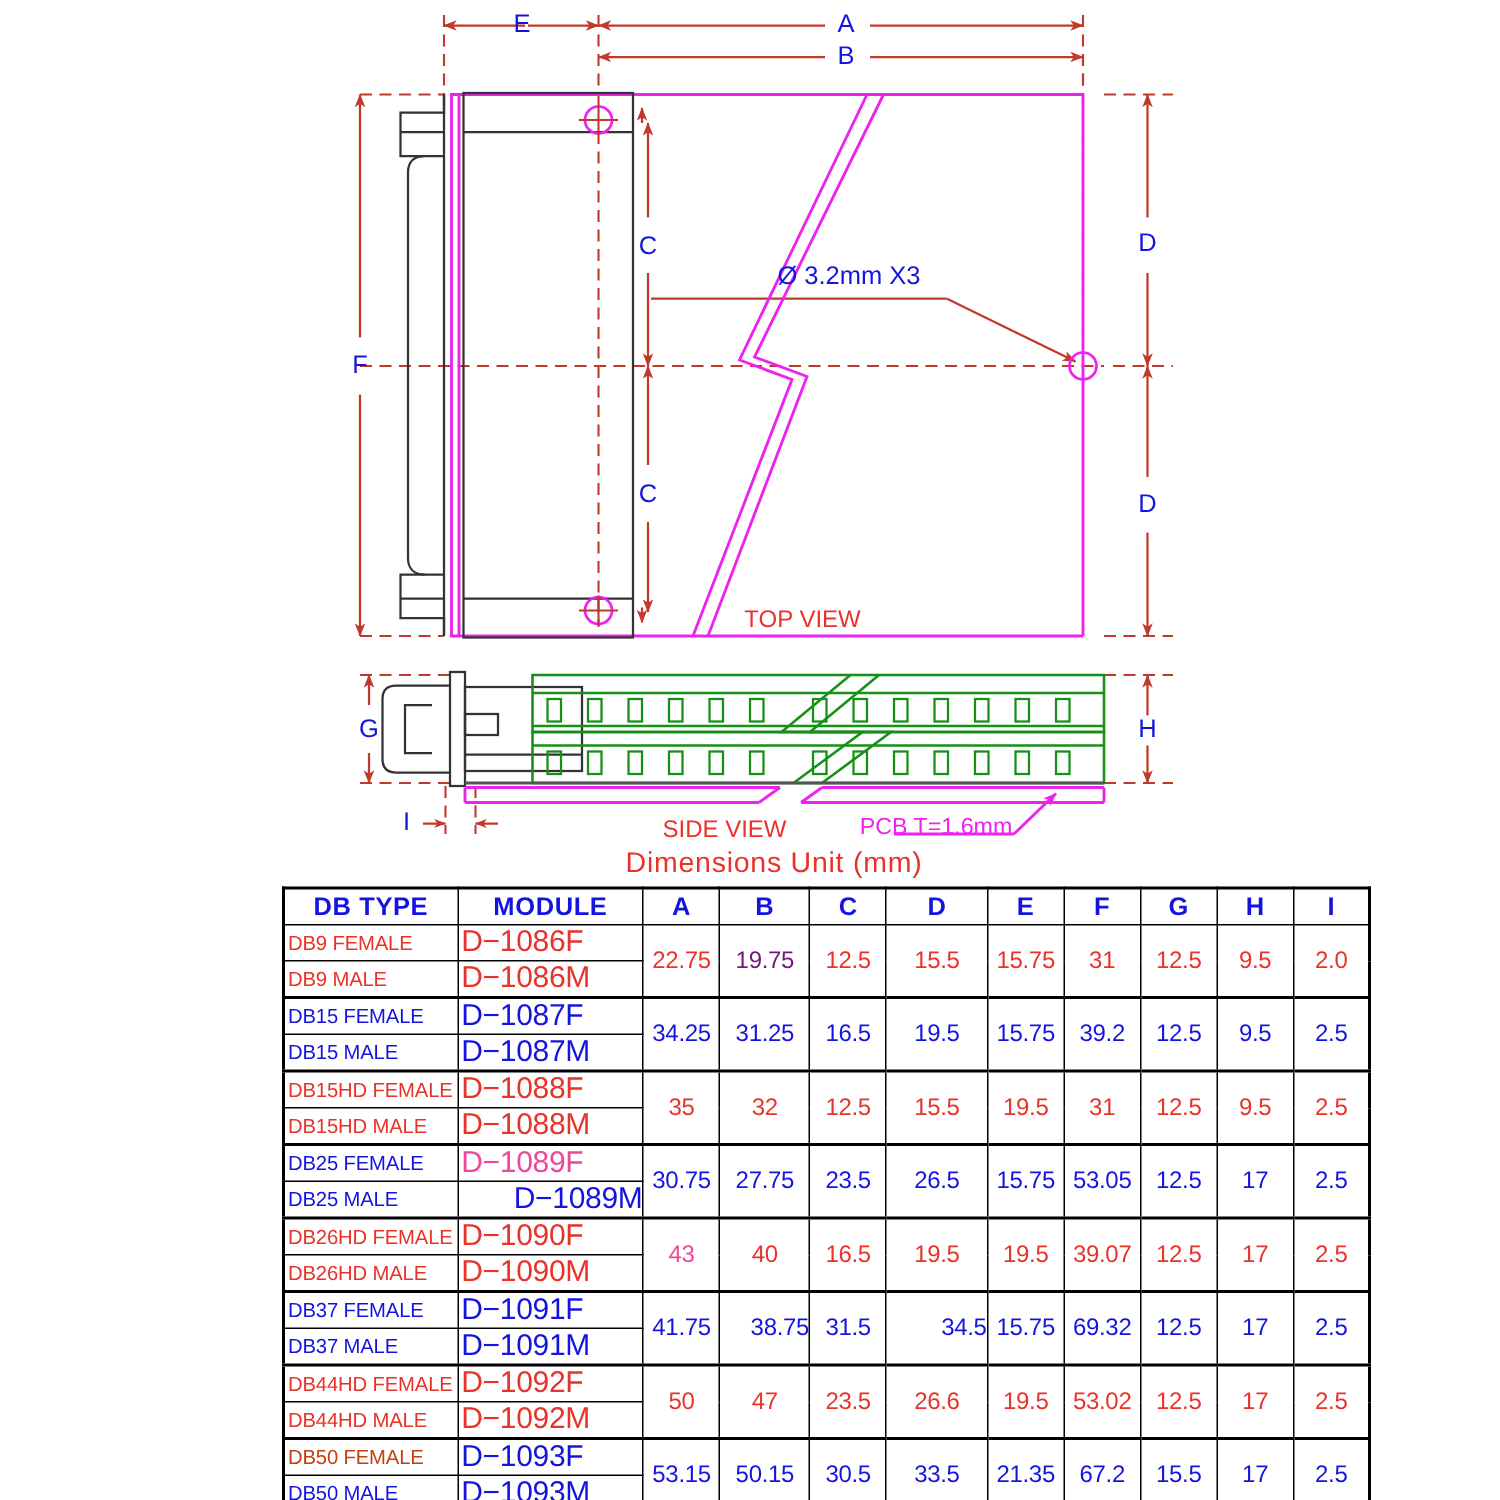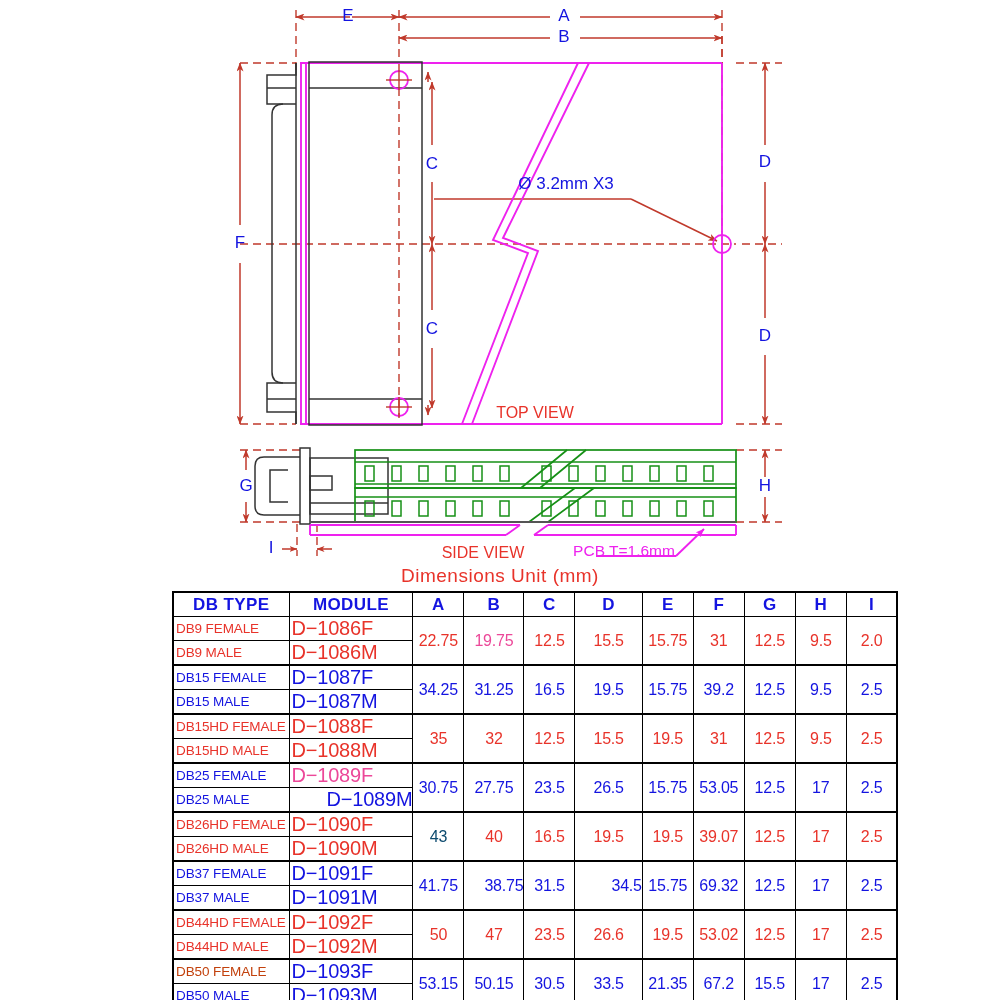--- a/index.html
+++ b/index.html
@@ -2,21 +2,21 @@
 <html><head>
 <meta charset="utf-8">
 <style>
   html,body{margin:0;padding:0;background:#fff;}
   body{width:1000px;height:1000px;position:relative;
        font-family:"Liberation Sans",sans-serif;overflow:hidden;}
 
   #drawing{position:absolute;left:0;top:0;width:1000px;height:565px;}
 
   
-  #table-wrap{position:absolute;left:0;top:565px;width:928px;height:435px;}
+  #table-wrap{position:absolute;left:16px;top:565px;width:928px;height:435px;}
   .tbl-title{position:absolute;left:0;top:0;width:1000px;text-align:center;
              color:#e8332a;font-size:19px;letter-spacing:.5px;}
   table{position:absolute;left:172px;top:26px;border-collapse:collapse;
         table-layout:fixed;}
   table,th,td{border:1px solid #000;}
   table{border:2px solid #000;}
   th,td{padding:0;margin:0;height:23px;line-height:23px;overflow:hidden;
         white-space:nowrap;}
   th{font-size:17px;font-weight:bold;color:#1414e0;text-align:center;
      letter-spacing:.4px;}
@@ -261,21 +261,21 @@
           <th>G</th>
           <th>H</th>
           <th>I</th>
         </tr>
     </thead>
     <tbody id="tbody">
         <tr>
           <td class="name" style="color: rgb(232, 51, 42);">DB9  FEMALE</td>
           <td class="mod" style="color: rgb(232, 51, 42);">D−1086F</td>
           <td class="val grp-sep" rowspan="2" style="color: rgb(232, 51, 42);">22.75</td>
-          <td class="val grp-sep" rowspan="2" style="color: #ec4899; margin-left: 13px;">19.75</td>
+          <td class="val grp-sep" rowspan="2" style="color: #701a75; margin-left: 13px;">19.75</td>
           <td class="val grp-sep" rowspan="2" style="color: rgb(232, 51, 42);">12.5</td>
           <td class="val grp-sep" rowspan="2" style="color: rgb(232, 51, 42);">15.5</td>
           <td class="val grp-sep" rowspan="2" style="color: rgb(232, 51, 42);">15.75</td>
           <td class="val grp-sep" rowspan="2" style="color: rgb(232, 51, 42);">31</td>
           <td class="val grp-sep" rowspan="2" style="color: rgb(232, 51, 42);">12.5</td>
           <td class="val grp-sep" rowspan="2" style="color: rgb(232, 51, 42);">9.5</td>
           <td class="val grp-sep" rowspan="2" style="color: rgb(232, 51, 42);">2.0</td>
         </tr>
         <tr>
           <td class="name grp-sep" style="color: rgb(232, 51, 42);">DB9  MALE</td>
@@ -328,21 +328,21 @@
           <td class="val grp-sep" rowspan="2" style="color: rgb(20, 20, 224);">17</td>
           <td class="val grp-sep" rowspan="2" style="color: rgb(20, 20, 224);">2.5</td>
         </tr>
         <tr>
           <td class="name grp-sep" style="color: rgb(20, 20, 224);">DB25  MALE</td>
           <td class="mod grp-sep" style="color: rgb(20, 20, 224); padding-left: 37px;">D−1089M</td>
         </tr>
         <tr>
           <td class="name" style="color: rgb(232, 51, 42);">DB26HD  FEMALE</td>
           <td class="mod" style="color: rgb(232, 51, 42); margin-left: 12px;">D−1090F</td>
-          <td class="val grp-sep" rowspan="2" style="color: #0c4a6e;">43</td>
+          <td class="val grp-sep" rowspan="2" style="color: #ec4899;">43</td>
           <td class="val grp-sep" rowspan="2" style="color: rgb(232, 51, 42);">40</td>
           <td class="val grp-sep" rowspan="2" style="color: rgb(232, 51, 42);">16.5</td>
           <td class="val grp-sep" rowspan="2" style="color: rgb(232, 51, 42);">19.5</td>
           <td class="val grp-sep" rowspan="2" style="color: rgb(232, 51, 42);">19.5</td>
           <td class="val grp-sep" rowspan="2" style="color: rgb(232, 51, 42);">39.07</td>
           <td class="val grp-sep" rowspan="2" style="color: rgb(232, 51, 42);">12.5</td>
           <td class="val grp-sep" rowspan="2" style="color: rgb(232, 51, 42);">17</td>
           <td class="val grp-sep" rowspan="2" style="color: rgb(232, 51, 42);">2.5</td>
         </tr>
         <tr>

